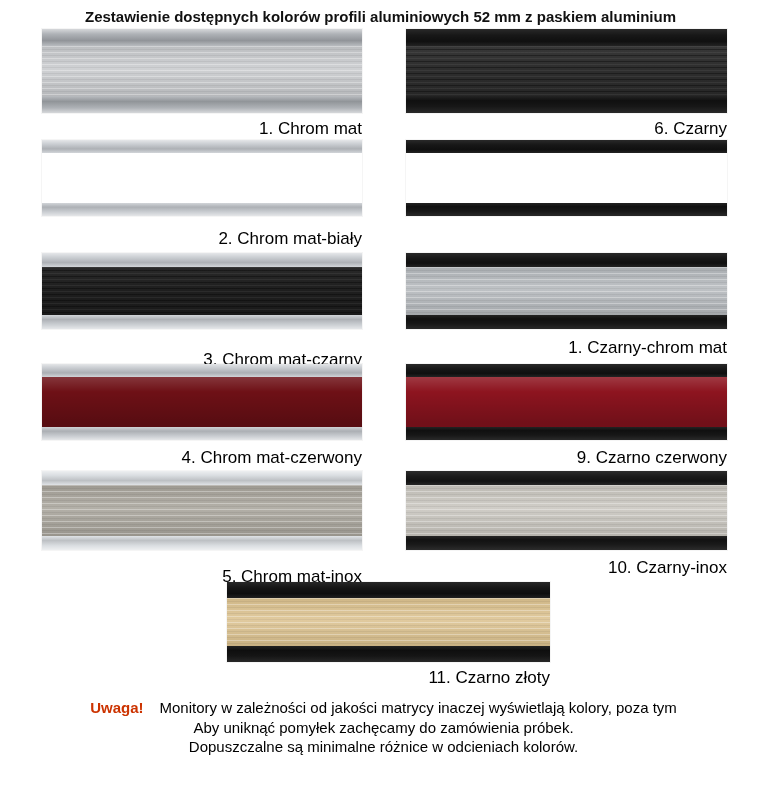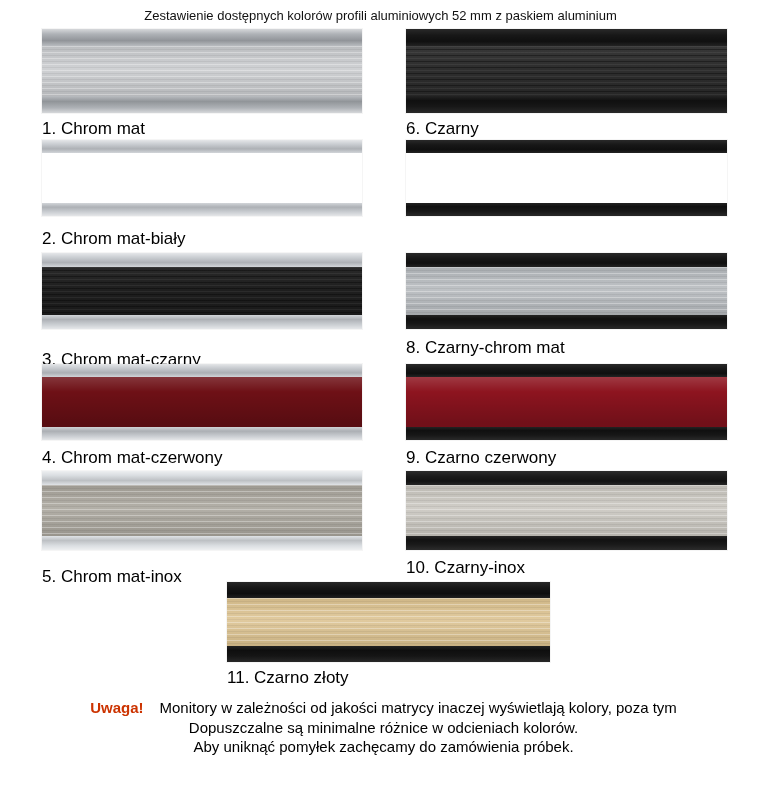--- a/index.html
+++ b/index.html
@@ -6,21 +6,21 @@
   body{
     width:767px;height:789px;
     background:#ffffff;
     font-family:"Liberation Sans","DejaVu Sans",sans-serif;
     color:#000;
     position:relative;
     overflow:hidden;
   }
   .title{
     position:absolute;top:8px;left:0;width:761px;
-    text-align:center;font-size:13px;color:#111;
+    text-align:center;font-size:15px;color:#111;font-weight:bold;
   }
   .swatch{position:absolute;box-shadow:0 0 0 1px rgba(0,0,0,0.04);}
   .edge{
     height:var(--eh);
     background-color:var(--edge);
   }
   .center{
     height:var(--ch);
     background-color:var(--center);
   }
@@ -40,21 +40,21 @@
   }
   .tex-brushed-dark .center{
     background-image:
       repeating-linear-gradient(180deg, rgba(255,255,255,.06) 0 1px, rgba(0,0,0,0) 1px 3px, rgba(0,0,0,.35) 3px 4px, rgba(0,0,0,0) 4px 6px),
       linear-gradient(180deg, rgba(255,255,255,.05), rgba(0,0,0,0) 50%, rgba(0,0,0,.15));
   }
   .tex-gloss .center{
     background-image:linear-gradient(180deg, rgba(255,255,255,.16), rgba(255,255,255,0) 30%, rgba(0,0,0,.20) 92%);
   }
   .slabel{
-    position:absolute;text-align:left;
+    position:absolute;text-align:right;
     font-size:17px;color:#000;white-space:nowrap;
   }
   .warning{
     position:absolute;top:698px;left:0;width:767px;
     text-align:center;font-size:15px;line-height:19.5px;color:#000;
   }
   .warning .wline{white-space:nowrap;}
   .uwaga{font-weight:bold;margin-right:16px;}
 </style>
 </head>
@@ -95,21 +95,21 @@
   <div class="center"></div>
   <div class="edge bottom"></div>
 </div>
 <div class="slabel" style="left:42px;top:350px;width:320px;">3. Chrom mat-czarny</div>
 
 <div class="swatch edge-dark tex-brushed-light" style="left: 406px; top: 253px; width: 321px; --eh: 14px; --ch: 48px; --edge: #171717; --center: #b4b8bc;">
   <div class="edge top"></div>
   <div class="center"></div>
   <div class="edge bottom"></div>
 </div>
-<div class="slabel" style="left:406px;top:338px;width:321px;">8. Czarny-chrom mat</div>
+<div class="slabel" style="left:406px;top:338px;width:321px;">1. Czarny-chrom mat</div>
 
 <div class="swatch edge-light tex-gloss" style="left: 42px; top: 364px; width: 320px; --eh: 13px; --ch: 50px; --edge: #c3c7cc; --center: #6e1016;">
   <div class="edge top"></div>
   <div class="center"></div>
   <div class="edge bottom"></div>
 </div>
 <div class="slabel" style="left:42px;top:448px;width:320px;">4. Chrom mat-czerwony</div>
 
 <div class="swatch edge-dark tex-gloss" style="left: 406px; top: 364px; width: 321px; --eh: 13px; --ch: 50px; --edge: #171717; --center: #8d141f;">
   <div class="edge top"></div>
@@ -134,15 +134,15 @@
 
 <div class="swatch edge-dark tex-brushed-light" style="left: 227px; top: 582px; width: 323px; --eh: 16px; --ch: 48px; --edge: #151515; --center: #dcc28f;">
   <div class="edge top"></div>
   <div class="center"></div>
   <div class="edge bottom"></div>
 </div>
 <div class="slabel" style="left:227px;top:668px;width:323px;">11. Czarno złoty</div>
 
 <div class="warning">
   <div class="wline"><span class="uwaga" style="color: rgb(204, 51, 0);">Uwaga!</span><span>Monitory w zależności od jakości matrycy inaczej wyświetlają kolory, poza tym</span></div>
+  <div class="wline">Aby uniknąć pomyłek zachęcamy do zamówienia próbek.</div>
   <div class="wline">Dopuszczalne są minimalne różnice w odcieniach kolorów.</div>
-  <div class="wline">Aby uniknąć pomyłek zachęcamy do zamówienia próbek.</div>
 </div>
 
 </body></html>

